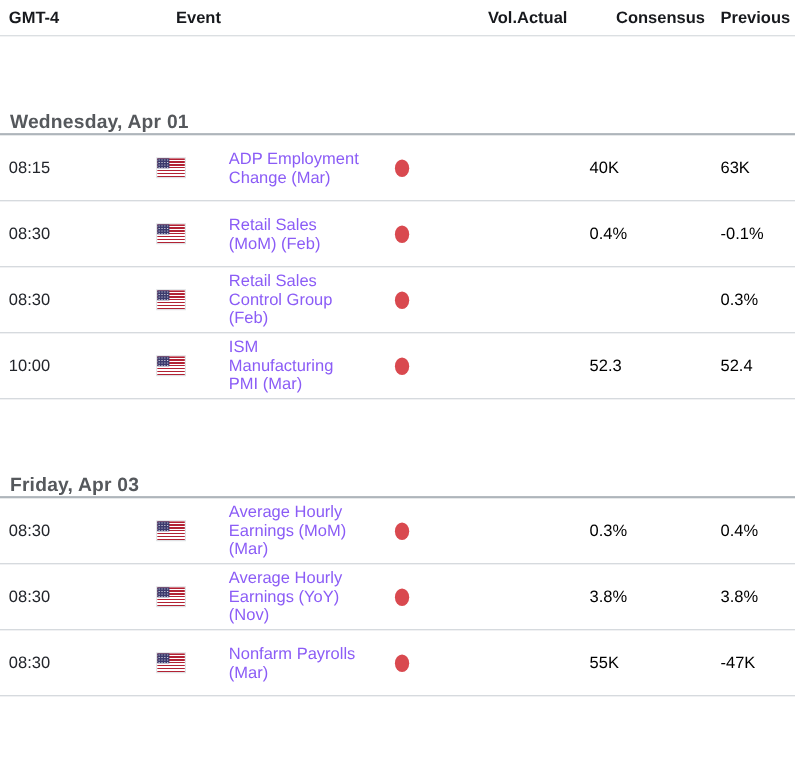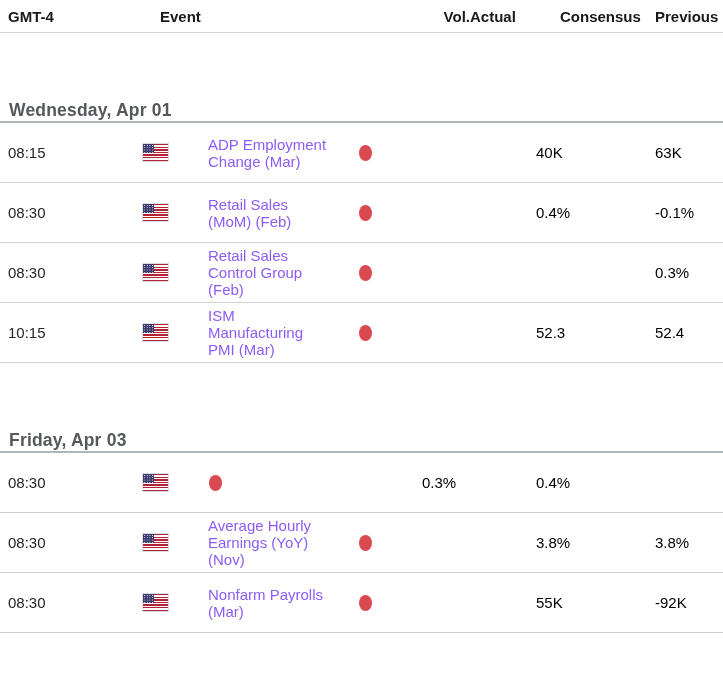--- a/index.html
+++ b/index.html
@@ -127,36 +127,37 @@
     <span class="time">08:30</span>
     <span class="flag"></span>
     <span class="event">Retail Sales Control Group (Feb)</span>
     <span class="vol-dot"></span>
     <span class="actual"></span>
     <span class="consensus"></span>
     <span class="previous">0.3%</span>
   </div>
 
   <div class="grid row">
-    <span class="time">10:15</span>
+    <span class="time">10:00</span>
     <span class="flag"></span>
     <span class="event">ISM Manufacturing PMI (Mar)</span>
     <span class="vol-dot"></span>
     <span class="actual"></span>
     <span class="consensus">52.3</span>
     <span class="previous">52.4</span>
   </div>
 
   <div class="section-head">
     <span>Friday, Apr 03</span>
   </div>
 
   <div class="grid row">
     <span class="time">08:30</span>
     <span class="flag"></span>
+    <span class="event">Average Hourly Earnings (MoM) (Mar)</span>
     <span class="vol-dot"></span>
     <span class="actual"></span>
     <span class="consensus">0.3%</span>
     <span class="previous">0.4%</span>
   </div>
 
   <div class="grid row">
     <span class="time">08:30</span>
     <span class="flag"></span>
     <span class="event">Average Hourly Earnings (YoY) (Nov)</span>
@@ -166,17 +167,17 @@
     <span class="previous">3.8%</span>
   </div>
 
   <div class="grid row">
     <span class="time">08:30</span>
     <span class="flag"></span>
     <span class="event">Nonfarm Payrolls (Mar)</span>
     <span class="vol-dot"></span>
     <span class="actual"></span>
     <span class="consensus">55K</span>
-    <span class="previous">-92K</span>
+    <span class="previous">-47K</span>
   </div>
 </div>
 
 </div>
 
 </body></html>

